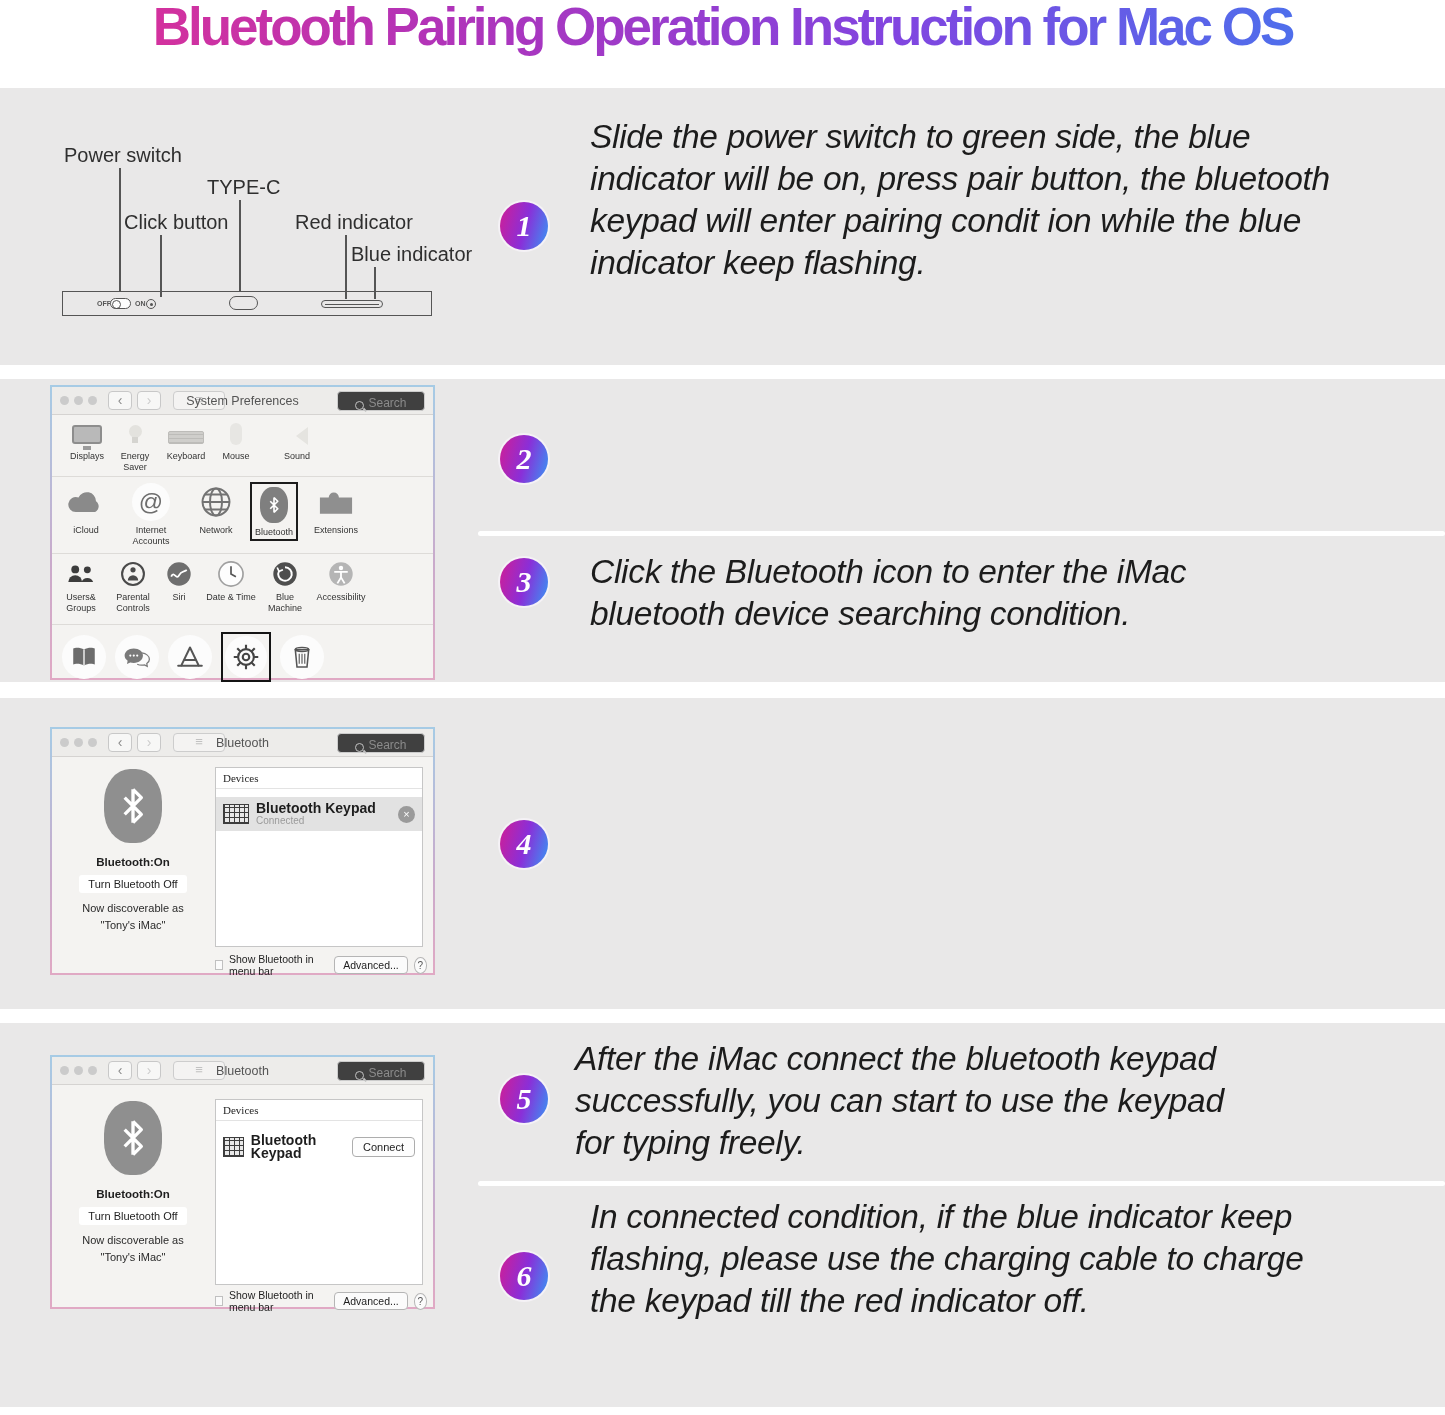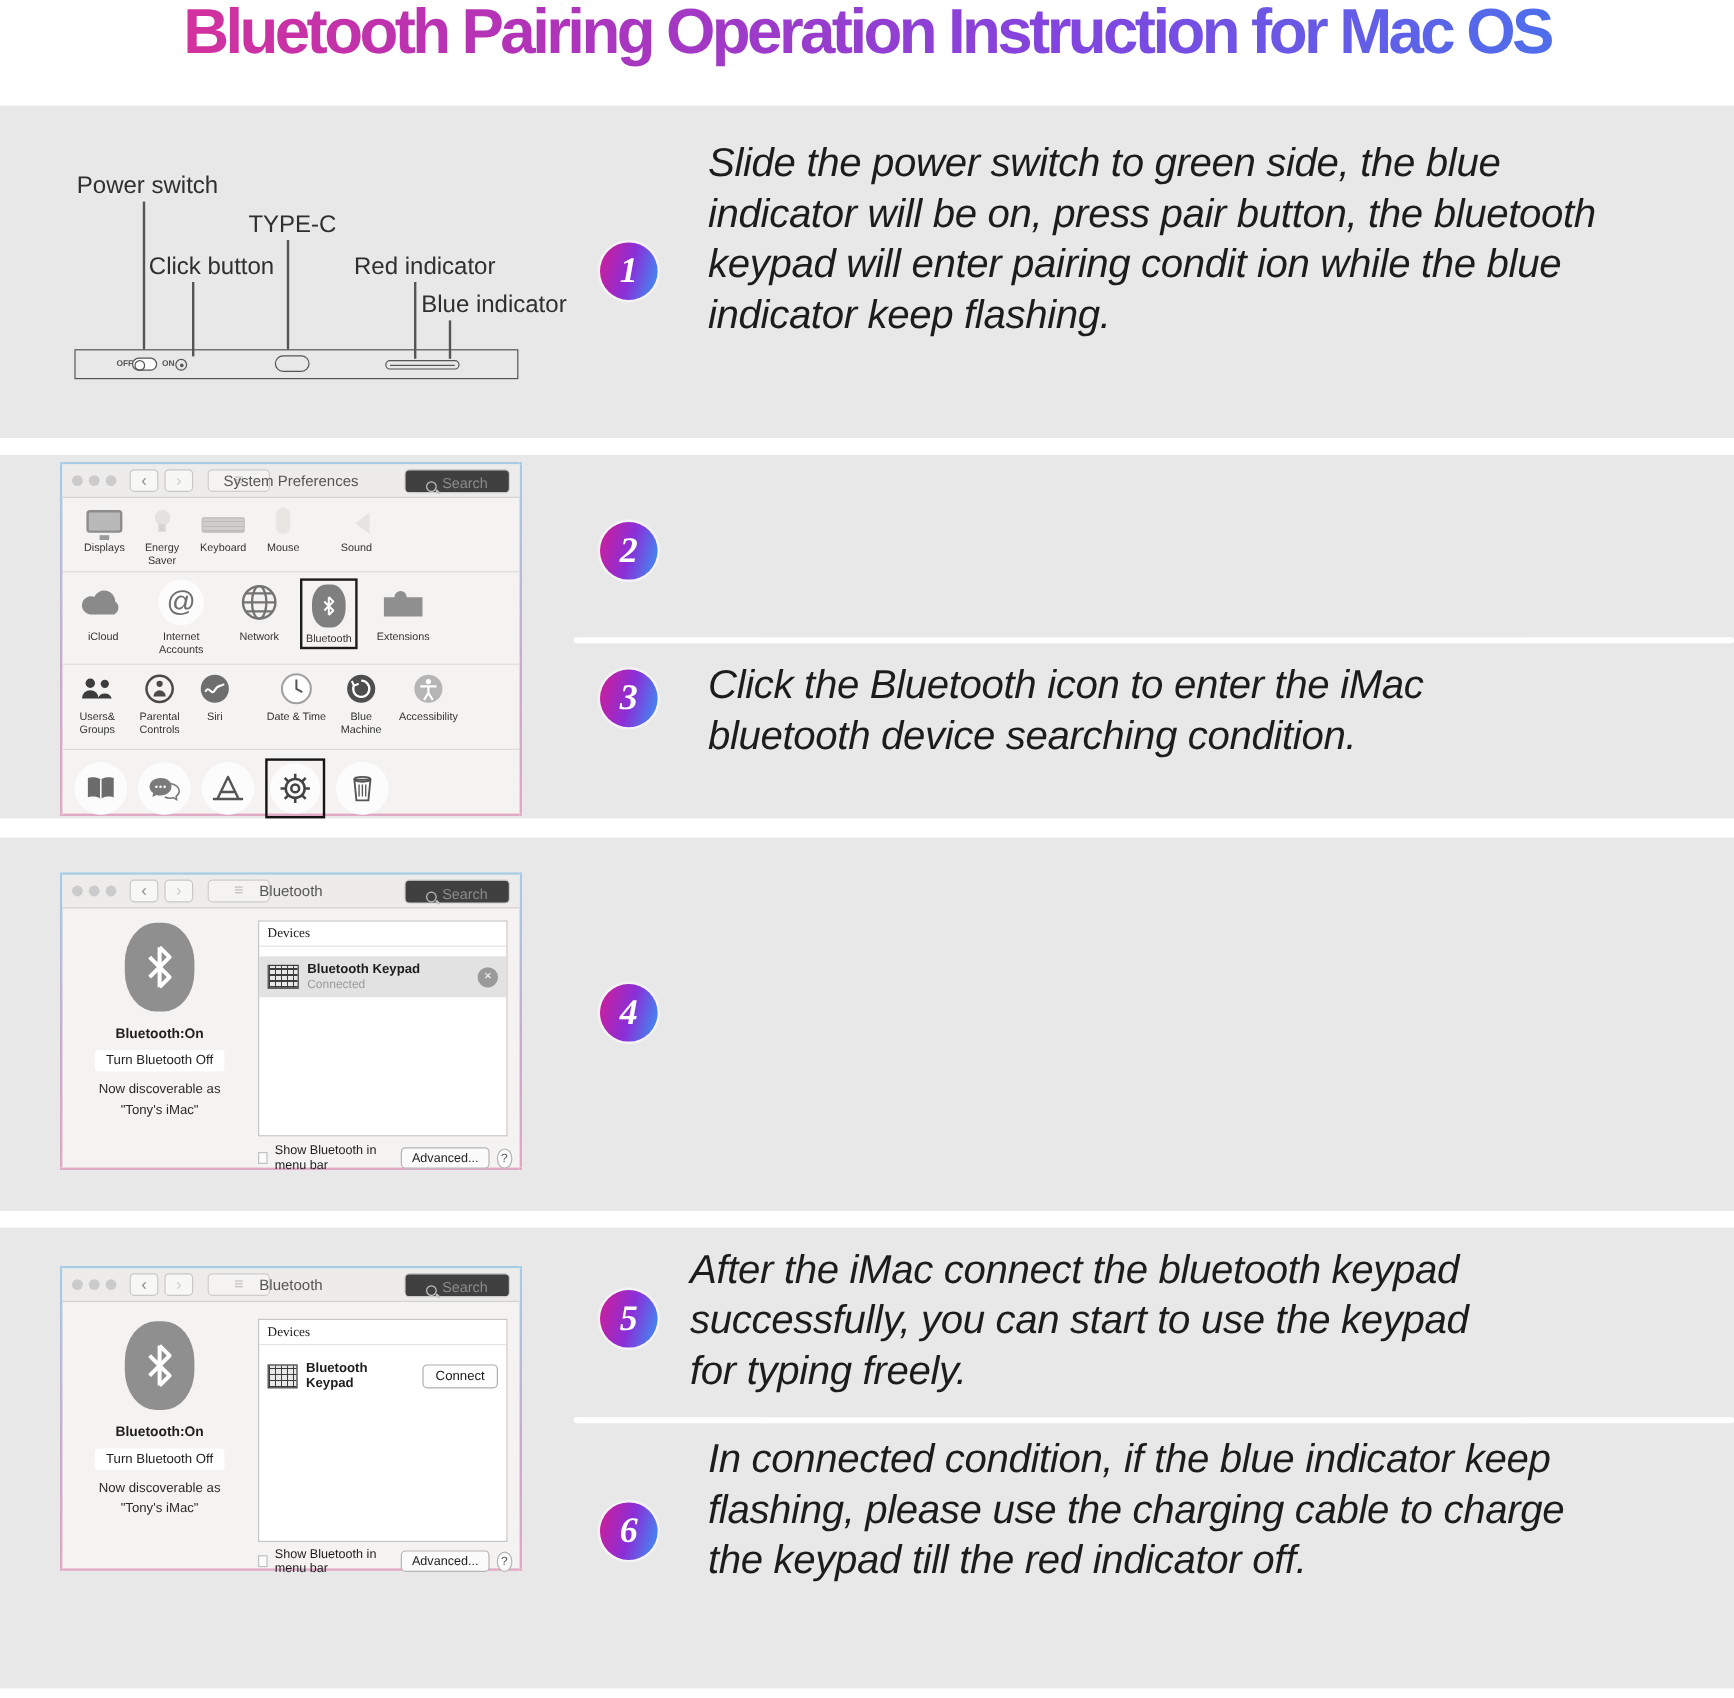--- a/index.html
+++ b/index.html
@@ -93,21 +93,21 @@
   .bt-status { margin-top:13px; font-size:11.5px; font-weight:bold; color:#1e1e1e; }
   .bt-offbtn { display:inline-block; margin-top:7px; background:#fff; border-radius:3px; padding:3px 9px; font-size:11px; color:#1e1e1e; }
   .bt-disc { margin-top:7px; font-size:11px; color:#2a2a2a; line-height:17px; }
   .bt-right { position:absolute; left:163px; width:208px; background:#fff; border:1px solid #c6c6c6; }
   .dev-hdr { font-size:11px; color:#1d1d1d; padding:4px 7px; border-bottom:1px solid #e3e3e3;font-family:Liberation Serif, serif; }
   .dev-row { display:flex; align-items:center; gap:7px; padding:5px 7px; margin-top:8px; }
   .dev-row.connected { background:#e2e2e2; }
   .kp-icon { width:26px; height:20px; border:1px solid #3d3d3d; background:#e8e8e8;
              background-image:repeating-linear-gradient(0deg,#3d3d3d 0 1px,transparent 1px 5px),
                               repeating-linear-gradient(90deg,#3d3d3d 0 1px,transparent 1px 5px); }
-  .dev-name { font-size:11px; font-weight:bold; color:#1d1d1d; line-height:13px; }
+  .dev-name { font-size:14px; font-weight:bold; color:#1d1d1d; line-height:13px; }
   .dev-sub { font-size:10px; color:#9a9a9a; }
   .xbtn { margin-left:auto; width:17px; height:17px; border-radius:50%; background:#9a9a9a; color:#fff; font-size:11px; line-height:16px; text-align:center; }
   .connectbtn { margin-left:auto; background:#fdfdfd; border:1px solid #adadad; border-radius:4px; padding:3px 10px; font-size:11px; color:#1d1d1d; }
   .bt-bottom { position:absolute; left:163px; width:212px; display:flex; align-items:center; gap:6px; font-size:10.5px; color:#1d1d1d; }
   .cb { width:10px; height:10px; border:1px solid #c0c0c0; background:#fbfbfb; }
   .advbtn { margin-left:auto; background:#fbfbfb; border:1px solid #b5b5b5; border-radius:4px; padding:2px 8px; font-size:10.5px; color:#1d1d1d; }
   .helpbtn { width:17px; height:17px; border:1px solid #b5b5b5; border-radius:50%; background:#fbfbfb; font-size:10px; line-height:15px; text-align:center; color:#555; }
 </style>
 </head>
 <body>
@@ -265,21 +265,21 @@
         </div>
         <div class="sp-item" style="width:34px;margin-left:4px">
           <span class="ic" style="height:30px">
             <svg width="26" height="26" viewBox="0 0 20 20">
                 <circle cx="10" cy="10" r="9" fill="#6e6e6e"></circle>
                 <path d="M4 12c2-5 4 3 6-1s3-2 6-4" stroke="#fff" fill="none" stroke-width="1.4"></path>
               </svg>
           </span>
           <span>Siri</span>
         </div>
-        <div class="sp-item" style="width:58px;margin-left:22px">
+        <div class="sp-item" style="width:58px;margin-left:6px">
           <span class="ic" style="height:30px">
             <svg width="28" height="28" viewBox="0 0 20 20">
                 <circle cx="10" cy="10" r="8.6" fill="#fdfdfd" stroke="#a0a0a0" stroke-width="1.2"></circle>
                 <path d="M10 4.5V10l3.5 2" stroke="#555" fill="none" stroke-width="1.2"></path>
               </svg>
           </span>
           <span>Date &amp; Time</span>
         </div>
         <div class="sp-item" style="width:46px;margin-left:2px">
           <span class="ic" style="height:30px">

